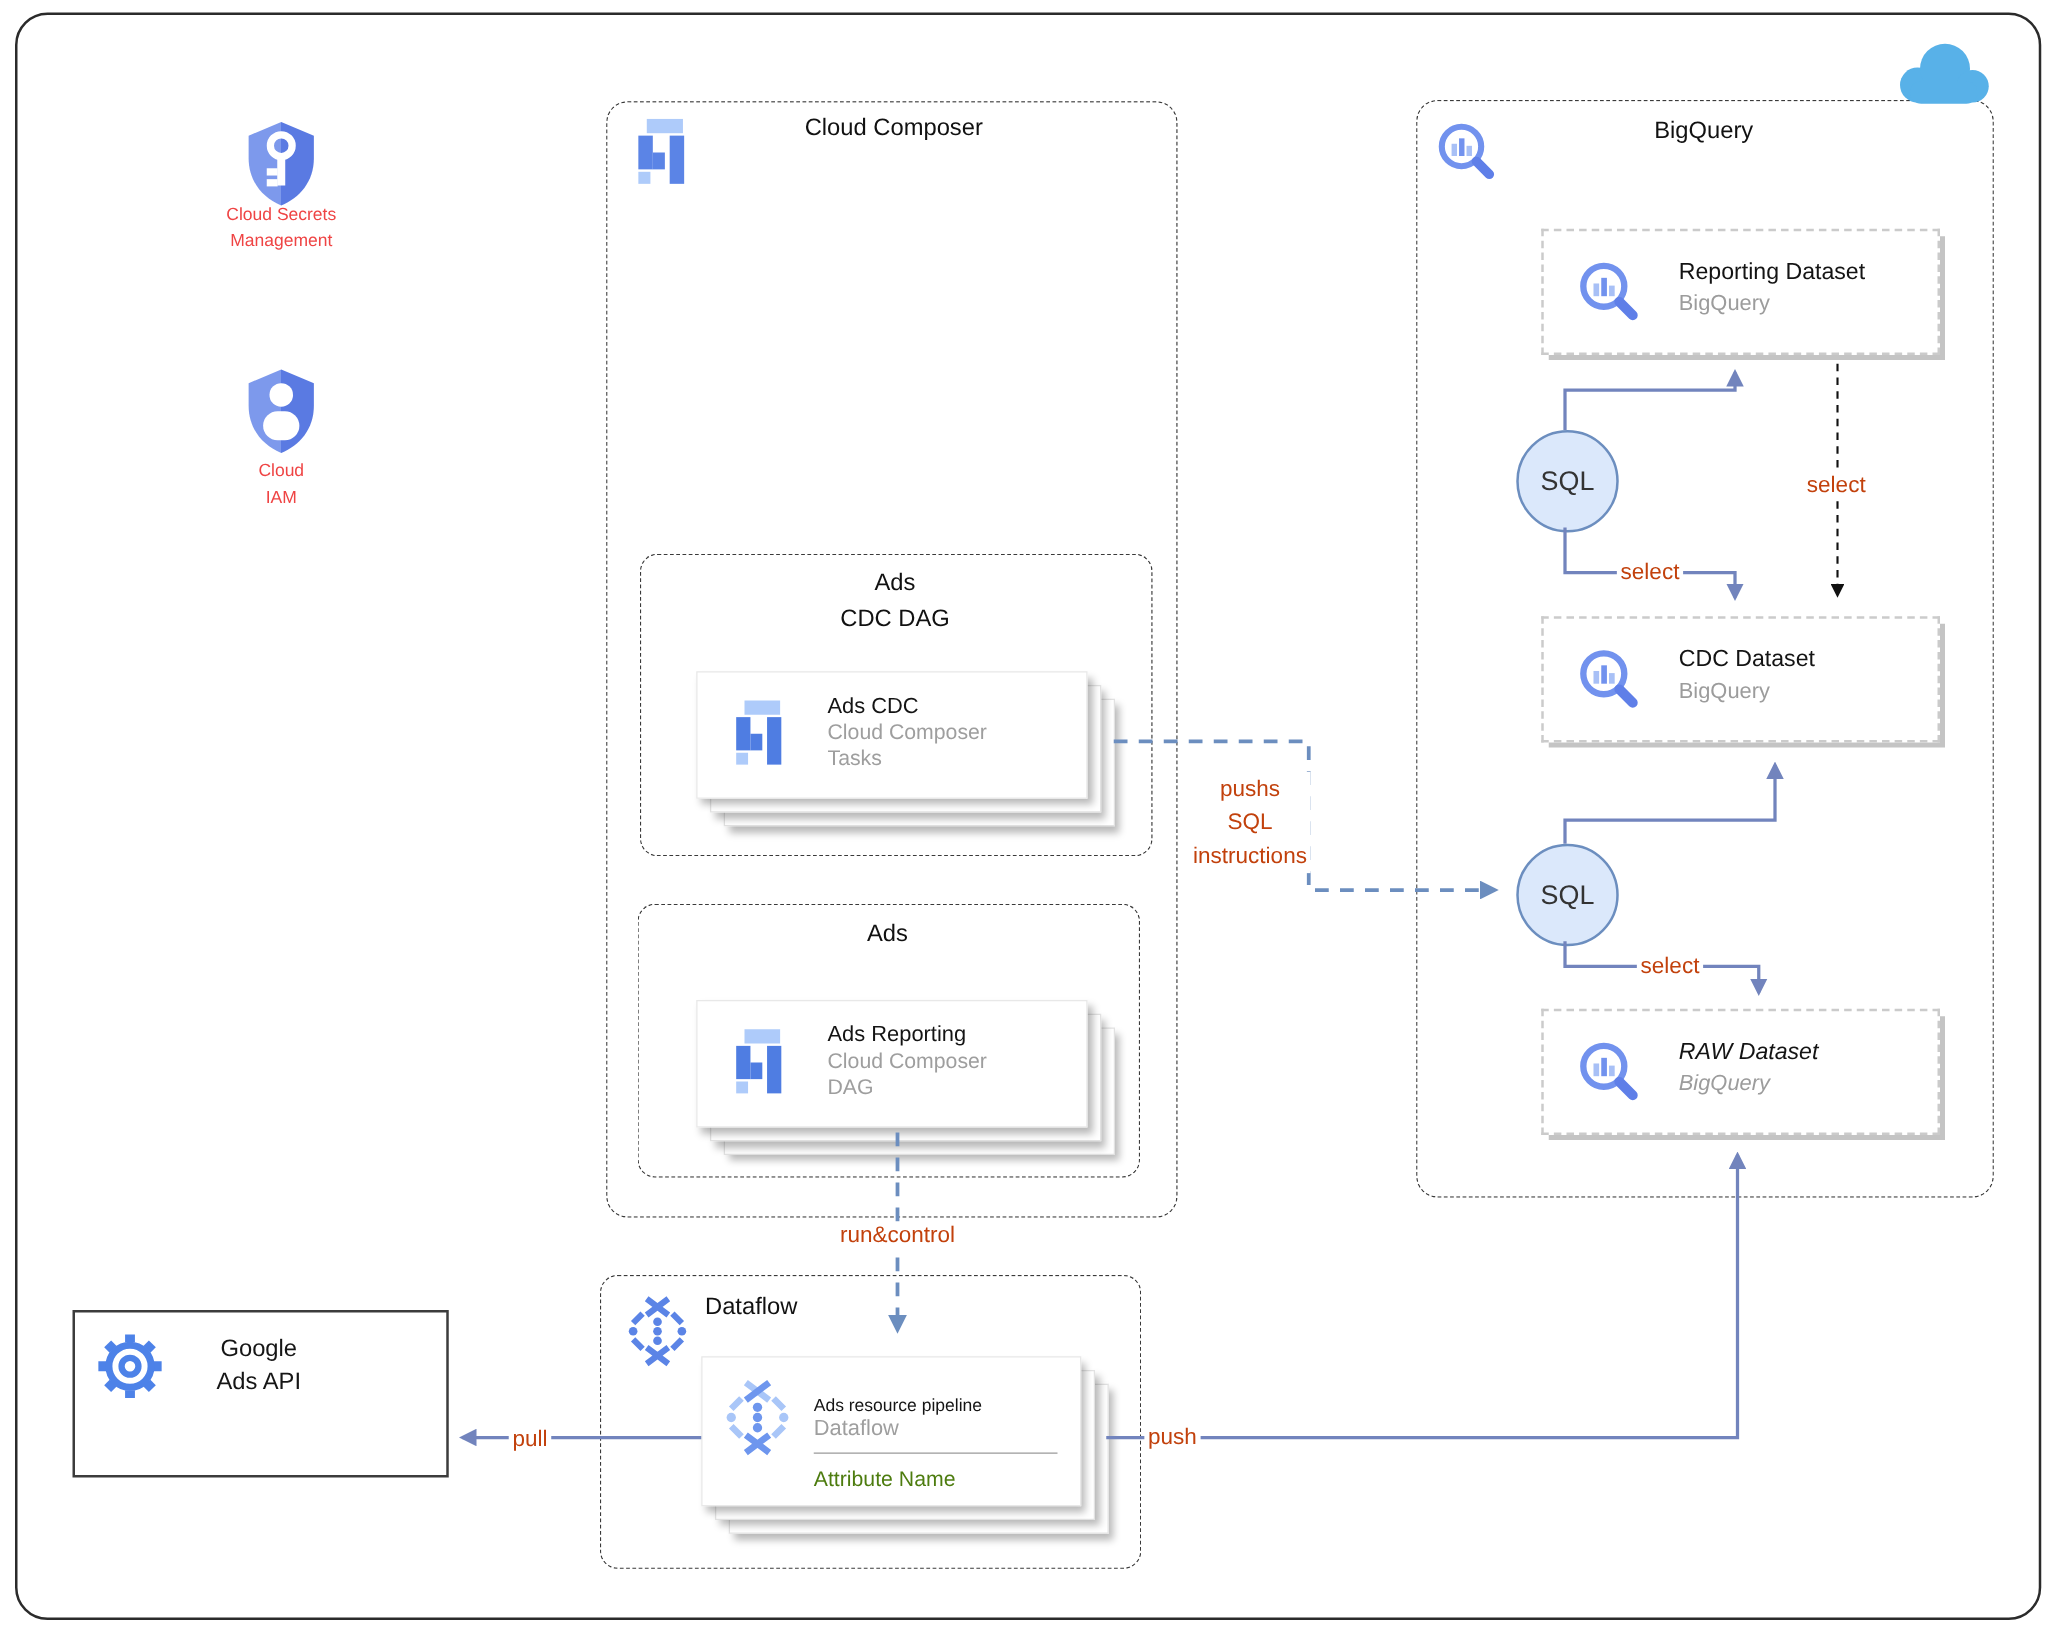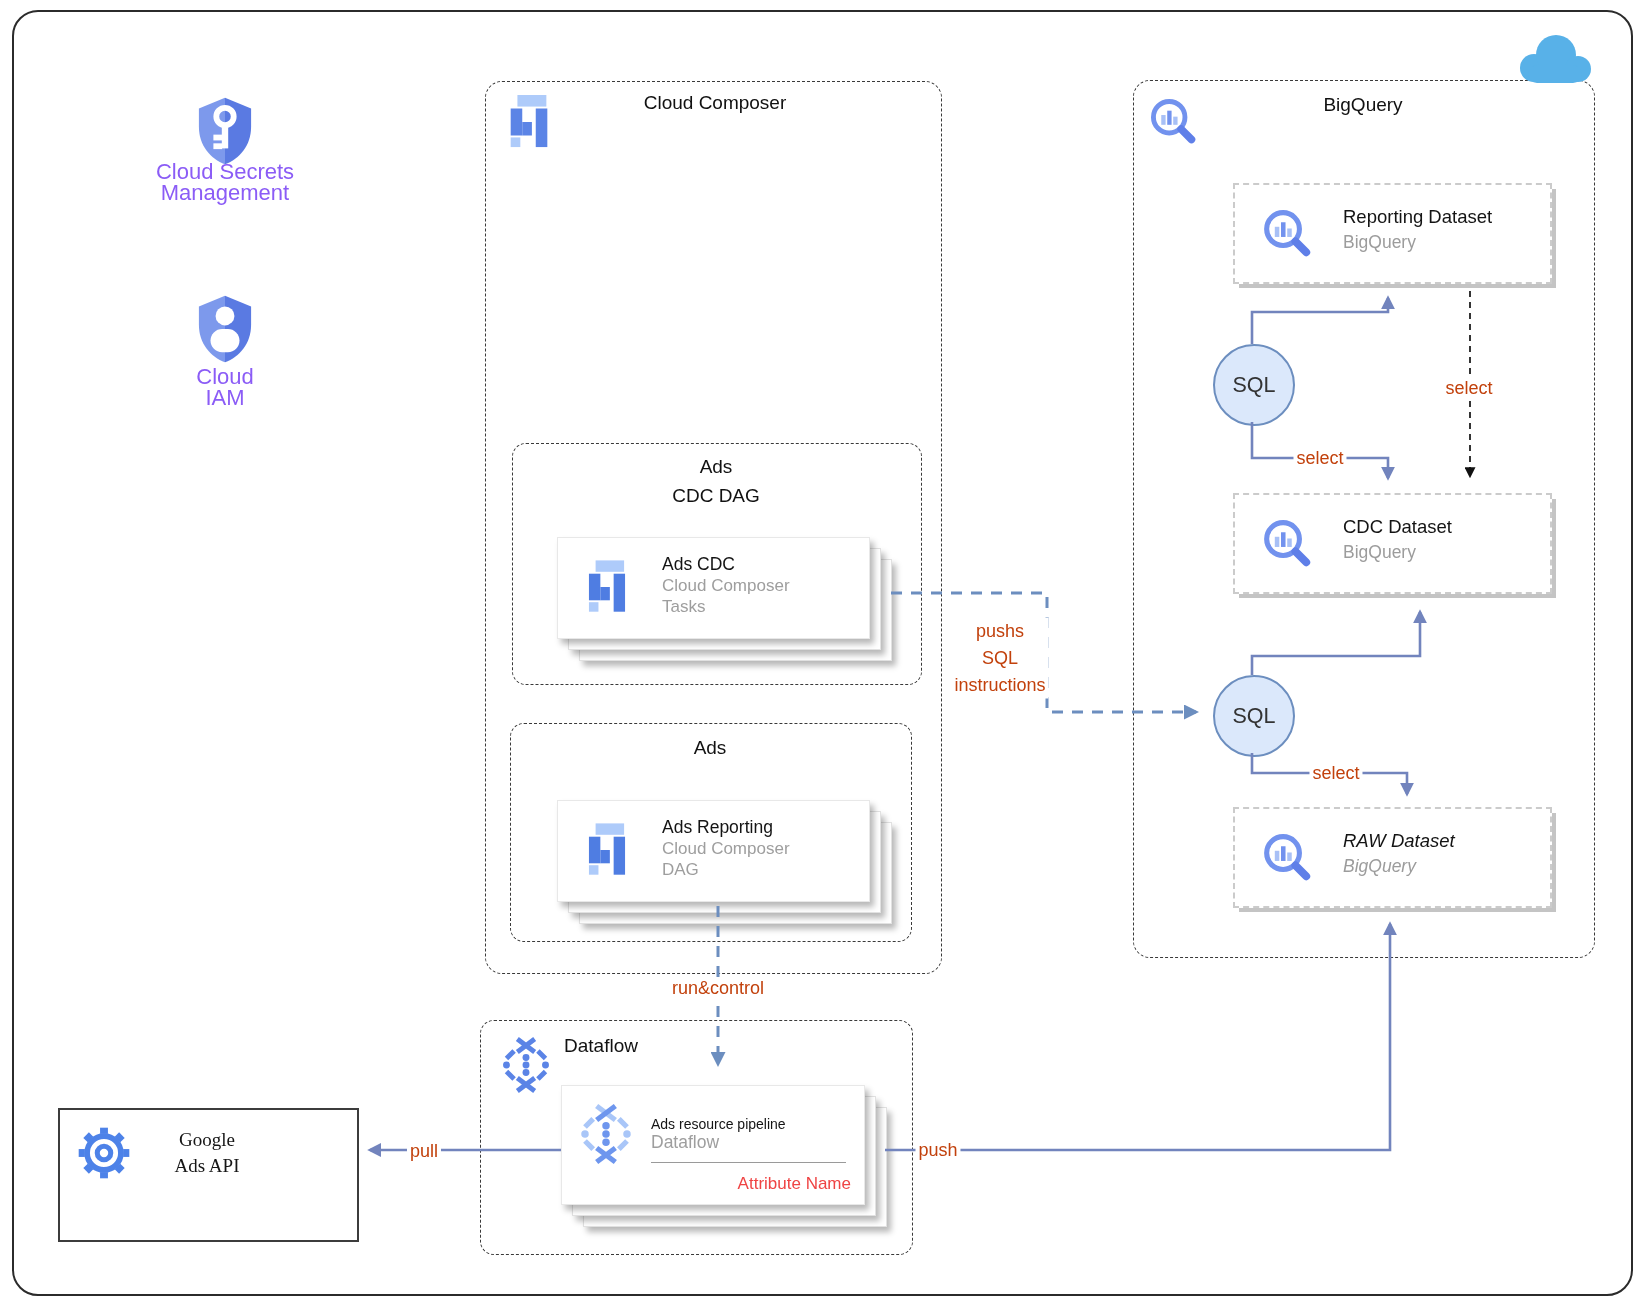--- a/index.html
+++ b/index.html
@@ -27,21 +27,21 @@
   .node-card{background:#fff;border:1px solid #e8e8e8;box-shadow:4px 5px 6px rgba(0,0,0,0.28);}
   .card-title{font-size:17.5px;color:#141414;}
   .card-sub{font-size:17px;color:#9e9e9e;line-height:21px;}
 
   .sql-circle{width:78px;height:78px;border-radius:50%;background:#dbe8fb;border:2px solid #6c8ebf;
               display:flex;align-items:center;justify-content:center;font-size:21.5px;color:#333;}
 
   .elabel{position:absolute;transform:translate(-50%,-50%);background:#fff;padding:0 3px;
           font-size:18px;color:#c2410c;white-space:nowrap;text-align:center;}
 
-  .icon-label{font-size:22px;color:#8b5cf6;text-align:center;line-height:21px;}
+  .icon-label{font-size:14px;color:#ef4444;text-align:center;line-height:21px;}
 
   .gads-box{width:297px;height:130px;background:#fff;border:2px solid #3c3c3c;}
 
   svg{display:block;}
   .overlay{left:0;top:0;width:1645px;height:1308px;pointer-events:none;}
 </style>
 </head>
 <body>
 
 <div class="stage">
@@ -242,25 +242,25 @@
         <g fill="#a9c6f8">
           <circle cx="6" cy="26" r="3.2"></circle>
             <circle cx="42" cy="26" r="3.2"></circle>
         </g>
       </svg>
     </div>
     <div class="abs" style="left:89px;top:10px;width:200px;">
       <div class="card-title" style="font-size:14px;margin-top:20px;">Ads resource pipeline</div>
       <div class="card-sub" style="font-size:17.5px;">Dataflow</div>
       <div style="margin-top:9px;width:195px;border-top:1.5px solid #9a9a9a;"></div>
-      <div class="card-sub" style="margin-top:10px;color:#ef4444;text-align:right;">Attribute Name</div>
-    </div>
-  </div>
-
-  <div class="abs gads-box" style="left:58px;top:1108px;font-family:Liberation Serif, serif;">
+      <div class="card-sub" style="margin-top:10px;color:#4d7c0f;">Attribute Name</div>
+    </div>
+  </div>
+
+  <div class="abs gads-box" style="left:58px;top:1048px;">
     <div class="abs" style="left:17px;top:15px;width:54px;height:56px;">
       <svg viewBox="0 0 48 48" width="54" height="56">
         <g stroke="#4d82e8" fill="none">
           <g stroke-width="7">
             <path d="M41,24 L46.5,24"></path>
               <path d="M36,36 L39.9,39.9"></path>
             <path d="M24,41 L24,46.5"></path>
               <path d="M12,36 L8.1,39.9"></path>
             <path d="M7,24 L1.5,24"></path>
               <path d="M12,12 L8.1,8.1"></path>

